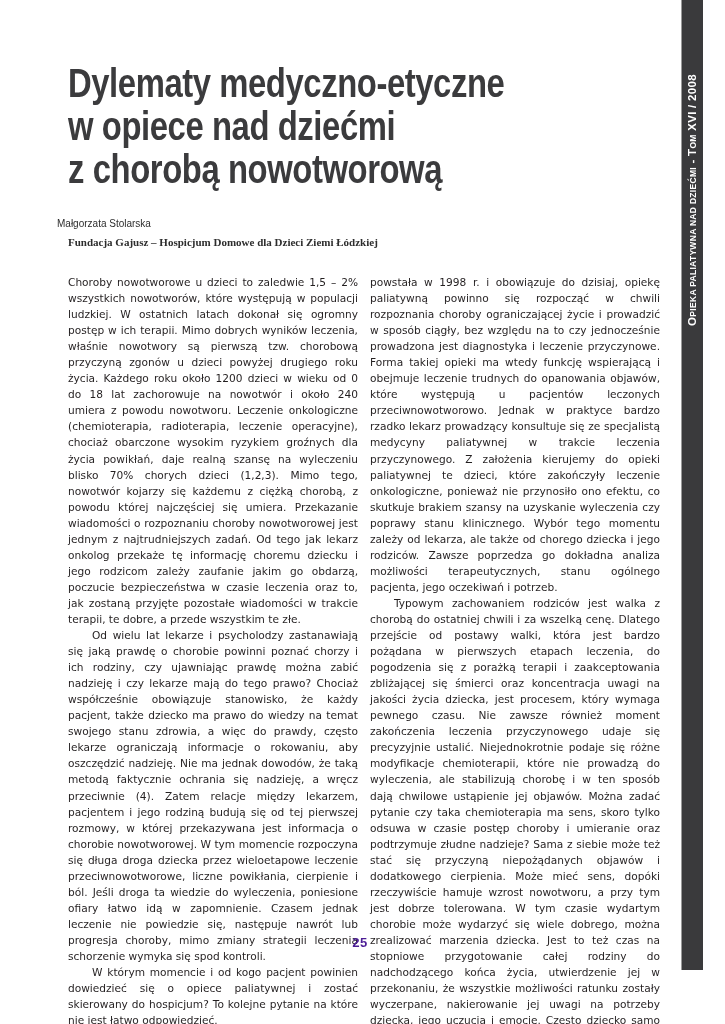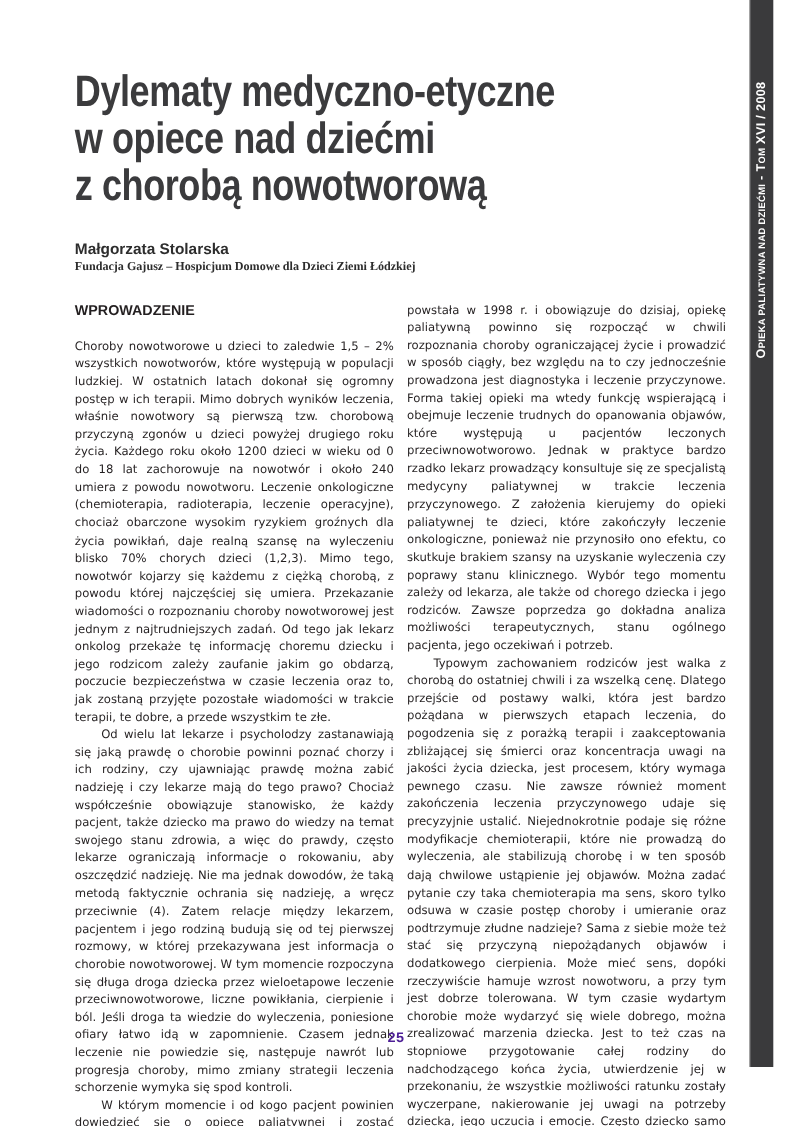--- a/index.html
+++ b/index.html
@@ -10,22 +10,22 @@
   .side-bar-edge { position: absolute; left: 681px; top: 0; width: 1px; height: 970px; background: #9a9a9a; }
   .side-text { position: absolute; left: 692px; top: 200px; transform: translate(-50%, -50%) rotate(-90deg);
                white-space: nowrap; color: #ffffff; font-family: "Liberation Sans", sans-serif;
                font-weight: bold; font-size: 11.5px; letter-spacing: 0.3px; font-stretch: condensed; }
   .side-text .sc { font-size: 8.5px; }
   .title { position: absolute; left: 68px; top: 62px; margin: 0; color: #3b3b3d;
            font-family: "Liberation Sans", sans-serif; font-weight: bold; font-size: 40px;
            line-height: 43px; letter-spacing: -0.5px; transform: scaleX(0.82); transform-origin: left top;
            width: 600px; }
   .title span { display: block; }
-  .author { position: absolute; left: 68px; top: 218px; font-family: "Liberation Sans", sans-serif;
-            font-weight: bold; font-size: 14px; color: #2d2d2d; }
+  .author { position: absolute; left: 57px; top: 218px; font-family: "Liberation Sans", sans-serif;
+            font-weight: normal; font-size: 10px; color: #2d2d2d; }
   .affil { position: absolute; left: 68px; top: 236px; font-family: Liberation Serif, serif;
            font-size: 11px; color: #2d2d2d; font-weight: bold; }
   .col { position: absolute; top: 274px; width: 290px; font-size: 10.6px; line-height: 16.05px;
          text-align: justify; }
   .col.left { left: 68px; }
   .col.right { left: 370px; top: 274px; }
   .section-heading { font-family: "Liberation Sans", sans-serif; font-weight: bold; font-size: 13px;
                      margin: 0 0 17px 0; line-height: 16px; }
   .col p { margin: 0; text-indent: 0; }
   .col p.ind { text-indent: 24px; }
@@ -42,21 +42,20 @@
 <h1 class="title">
   <span>Dylematy medyczno-etyczne</span>
   <span>w opiece nad dziećmi</span>
   <span>z chorobą nowotworową</span>
 </h1>
 
 <div class="author">Małgorzata Stolarska</div>
 <div class="affil">Fundacja Gajusz – Hospicjum Domowe dla Dzieci Ziemi Łódzkiej</div>
 
 <div class="col left">
-  <h2 class="section-heading">WPROWADZENIE</h2>
   <p>Choroby nowotworowe u dzieci to zaledwie 1,5 – 2% wszystkich nowotworów, które występują w populacji ludzkiej. W ostatnich latach dokonał się ogromny postęp w ich terapii. Mimo dobrych wyników leczenia, właśnie nowotwory są pierwszą tzw. chorobową przyczyną zgonów u dzieci powyżej drugiego roku życia. Każdego roku około 1200 dzieci w wieku od 0 do 18 lat zachorowuje na nowotwór i około 240 umiera z powodu nowotworu. Leczenie onkologiczne (chemioterapia, radioterapia, leczenie operacyjne), chociaż obarczone wysokim ryzykiem groźnych dla życia powikłań, daje realną szansę na wyleczeniu blisko 70% chorych dzieci (1,2,3). Mimo tego, nowotwór kojarzy się każdemu z ciężką chorobą, z powodu której najczęściej się umiera. Przekazanie wiadomości o rozpoznaniu choroby nowotworowej jest jednym z najtrudniejszych zadań. Od tego jak lekarz onkolog przekaże tę informację choremu dziecku i jego rodzicom zależy zaufanie jakim go obdarzą, poczucie bezpieczeństwa w czasie leczenia oraz to, jak zostaną przyjęte pozostałe wiadomości w trakcie terapii, te dobre, a przede wszystkim te złe.</p>
   <p class="ind">Od wielu lat lekarze i psycholodzy zastanawiają się jaką prawdę o chorobie powinni poznać chorzy i ich rodziny, czy ujawniając prawdę można zabić nadzieję i czy lekarze mają do tego prawo? Chociaż współcześnie obowiązuje stanowisko, że każdy pacjent, także dziecko ma prawo do wiedzy na temat swojego stanu zdrowia, a więc do prawdy, często lekarze ograniczają informacje o rokowaniu, aby oszczędzić nadzieję. Nie ma jednak dowodów, że taką metodą faktycznie ochrania się nadzieję, a wręcz przeciwnie (4). Zatem relacje między lekarzem, pacjentem i jego rodziną budują się od tej pierwszej rozmowy, w której przekazywana jest informacja o chorobie nowotworowej. W tym momencie rozpoczyna się długa droga dziecka przez wieloetapowe leczenie przeciwnowotworowe, liczne powikłania, cierpienie i ból. Jeśli droga ta wiedzie do wyleczenia, poniesione ofiary łatwo idą w zapomnienie. Czasem jednak leczenie nie powiedzie się, następuje nawrót lub progresja choroby, mimo zmiany strategii leczenia schorzenie wymyka się spod kontroli.</p>
   <p class="ind">W którym momencie i od kogo pacjent powinien dowiedzieć się o opiece paliatywnej i zostać skierowany do hospicjum? To kolejne pytanie na które nie jest łatwo odpowiedzieć.</p>
 
 </div>
 
 <div class="col right">
   <p>powstała w 1998 r. i obowiązuje do dzisiaj, opiekę paliatywną powinno się rozpocząć w chwili rozpoznania choroby ograniczającej życie i prowadzić w sposób ciągły, bez względu na to czy jednocześnie prowadzona jest diagnostyka i leczenie przyczynowe. Forma takiej opieki ma wtedy funkcję wspierającą i obejmuje leczenie trudnych do opanowania objawów, które występują u pacjentów leczonych przeciwnowotworowo. Jednak w praktyce bardzo rzadko lekarz prowadzący konsultuje się ze specjalistą medycyny paliatywnej w trakcie leczenia przyczynowego. Z założenia kierujemy do opieki paliatywnej te dzieci, które zakończyły leczenie onkologiczne, ponieważ nie przynosiło ono efektu, co skutkuje brakiem szansy na uzyskanie wyleczenia czy poprawy stanu klinicznego. Wybór tego momentu zależy od lekarza, ale także od chorego dziecka i jego rodziców. Zawsze poprzedza go dokładna analiza możliwości terapeutycznych, stanu ogólnego pacjenta, jego oczekiwań i potrzeb.</p>
   <p class="ind">Typowym zachowaniem rodziców jest walka z chorobą do ostatniej chwili i za wszelką cenę. Dlatego przejście od postawy walki, która jest bardzo pożądana w pierwszych etapach leczenia, do pogodzenia się z porażką terapii i zaakceptowania zbliżającej się śmierci oraz koncentracja uwagi na jakości życia dziecka, jest procesem, który wymaga pewnego czasu. Nie zawsze również moment zakończenia leczenia przyczynowego udaje się precyzyjnie ustalić. Niejednokrotnie podaje się różne modyfikacje chemioterapii, które nie prowadzą do wyleczenia, ale stabilizują chorobę i w ten sposób dają chwilowe ustąpienie jej objawów. Można zadać pytanie czy taka chemioterapia ma sens, skoro tylko odsuwa w czasie postęp choroby i umieranie oraz podtrzymuje złudne nadzieje? Sama z siebie może też stać się przyczyną niepożądanych objawów i dodatkowego cierpienia. Może mieć sens, dopóki rzeczywiście hamuje wzrost nowotworu, a przy tym jest dobrze tolerowana. W tym czasie wydartym chorobie może wydarzyć się wiele dobrego, można zrealizować marzenia dziecka. Jest to też czas na stopniowe przygotowanie całej rodziny do nadchodzącego końca życia, utwierdzenie jej w przekonaniu, że wszystkie możliwości ratunku zostały wyczerpane, nakierowanie jej uwagi na potrzeby dziecka, jego uczucia i emocje. Często dziecko samo wyznacza zakończenie leczenia, czasem lekarz musi ten moment wyraźnie wskazać, uzyskując akceptację rodziców. Tak ważne decyzje zawsze muszą być podejmowane wspólnie, chociaż trudno jest wymagać, aby rodzice i chore dziecko</p>
 </div>

